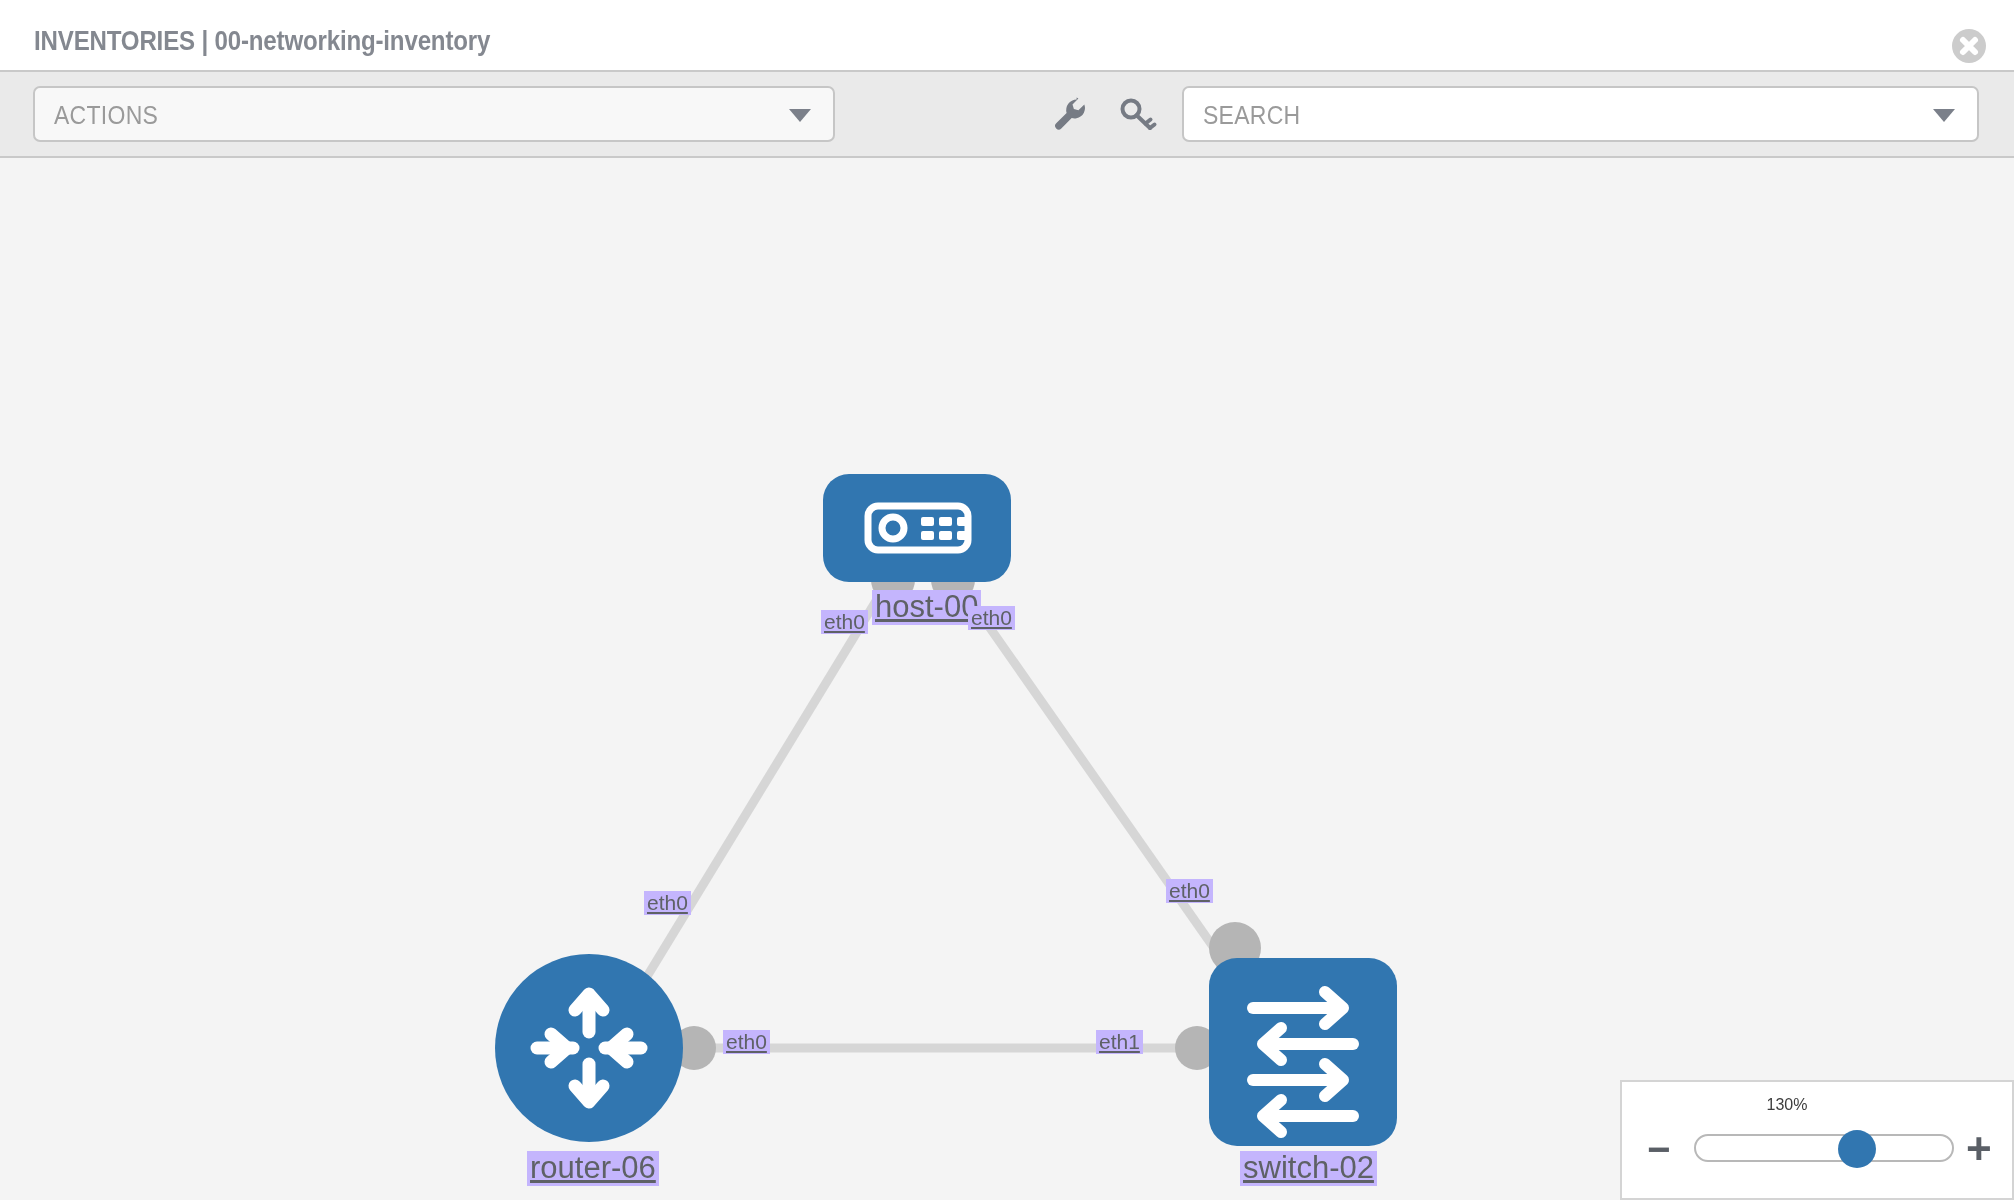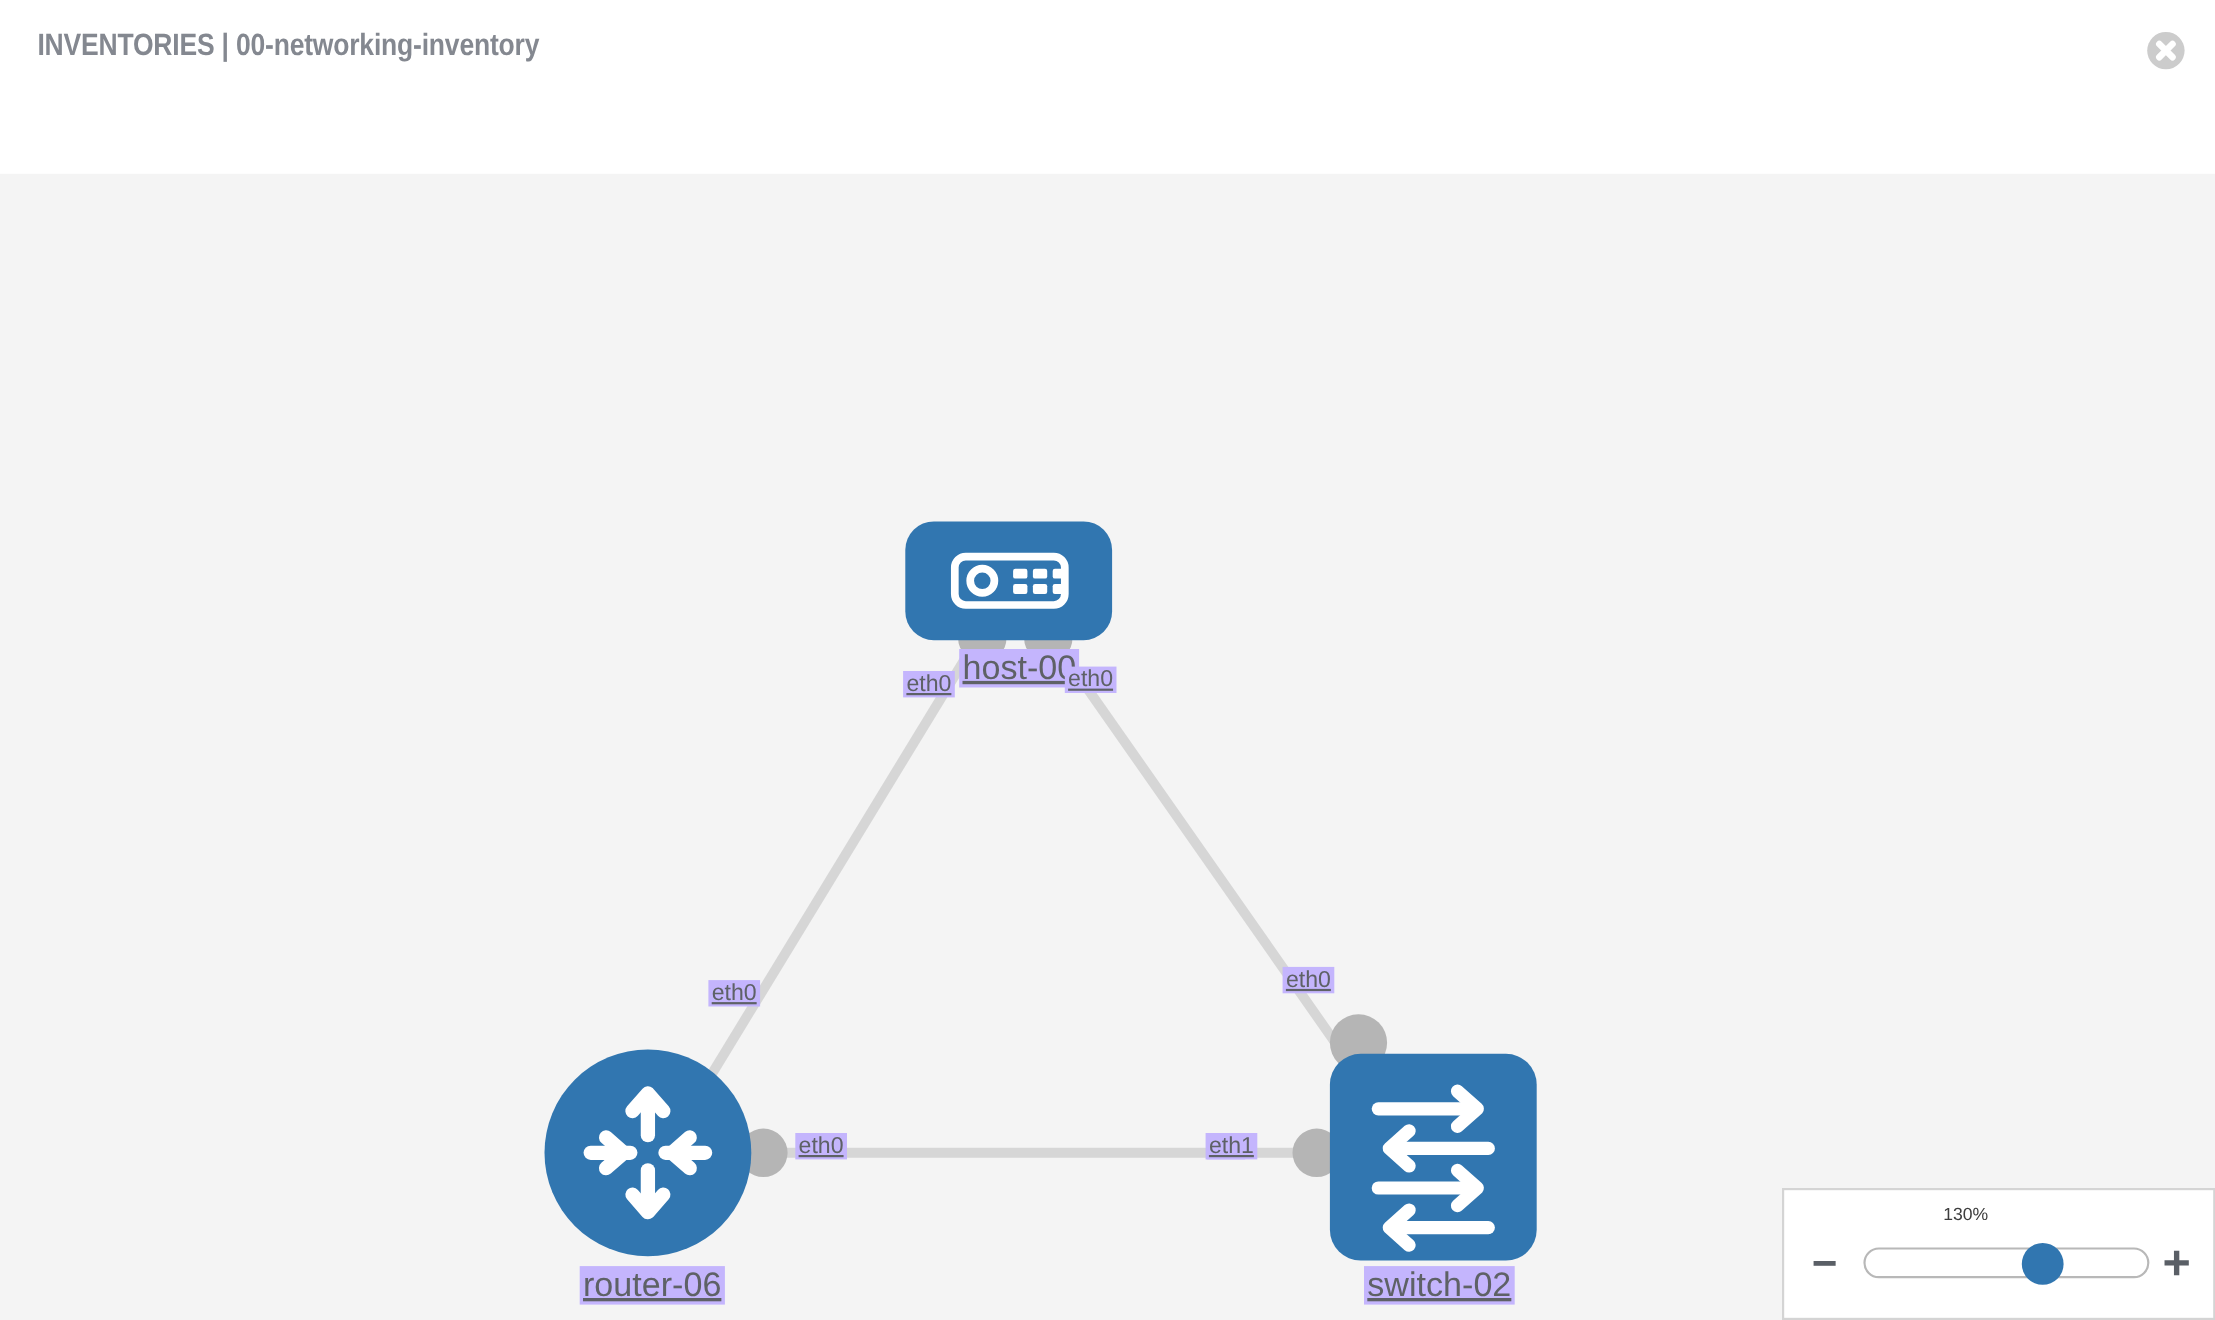--- a/index.html
+++ b/index.html
@@ -152,20 +152,51 @@
 
   <div class="header">
     <div class="header-title">INVENTORIES | 00-networking-inventory</div>
     <div class="close-btn">
       <svg width="34" height="34" viewBox="0 0 34 34">
         <path d="M11 11 L23 23 M23 11 L11 23" stroke="#ffffff" stroke-width="6" stroke-linecap="round"></path>
       </svg>
     </div>
   </div>
 
+  <div class="toolbar">
+
+    <div class="actions-select">
+      <div class="sel-label">ACTIONS</div>
+      <div class="caret"></div>
+    </div>
+
+    <div class="tool-icon icon-wrench">
+      <svg width="44" height="44" viewBox="0 0 44 44">
+        <g fill="#767b84">
+          <path d="M29.6 7.6a10.4 10.4 0 0 0-10 13.3L9.2 31.3a3.6 3.6 0 0 0 0 5.1 3.6 3.6 0 0 0 5.1 0l10.4-10.4a10.4 10.4 0 0 0 13.3-10 10.6 10.6 0 0 0-.7-3.6l-5.9 5.9-4.5-1.4-1.4-4.5 5.9-5.9a10.6 10.6 0 0 0-1.8-.9z"></path>
+        </g>
+      </svg>
+    </div>
+
+    <div class="tool-icon icon-key">
+      <svg width="44" height="44" viewBox="0 0 44 44">
+        <g fill="none" stroke="#767b84" stroke-width="4" stroke-linecap="round">
+          <circle cx="16" cy="17" r="8.5"></circle>
+          <path d="M21.6 23.2 L35 36"></path>
+          <path d="M30.5 31.5 L35.5 27.5"></path>
+          <path d="M35 36 L39.5 32.5"></path>
+        </g>
+      </svg>
+    </div>
+
+    <div class="search-box">
+      <div class="sel-label">SEARCH</div>
+      <div class="caret"></div>
+    </div>
+  </div>
 
   <div class="canvas">
 
     <svg class="topology" viewBox="0 0 2014 1042">
 
       <g>
         <line x1="890" y1="420" x2="640" y2="830" stroke="#d6d6d6" stroke-width="9"></line>
         <line x1="955" y1="420" x2="1235" y2="820" stroke="#d6d6d6" stroke-width="9"></line>
         <line x1="660" y1="890" x2="1240" y2="890" stroke="#d6d6d6" stroke-width="9"></line>
       </g>

